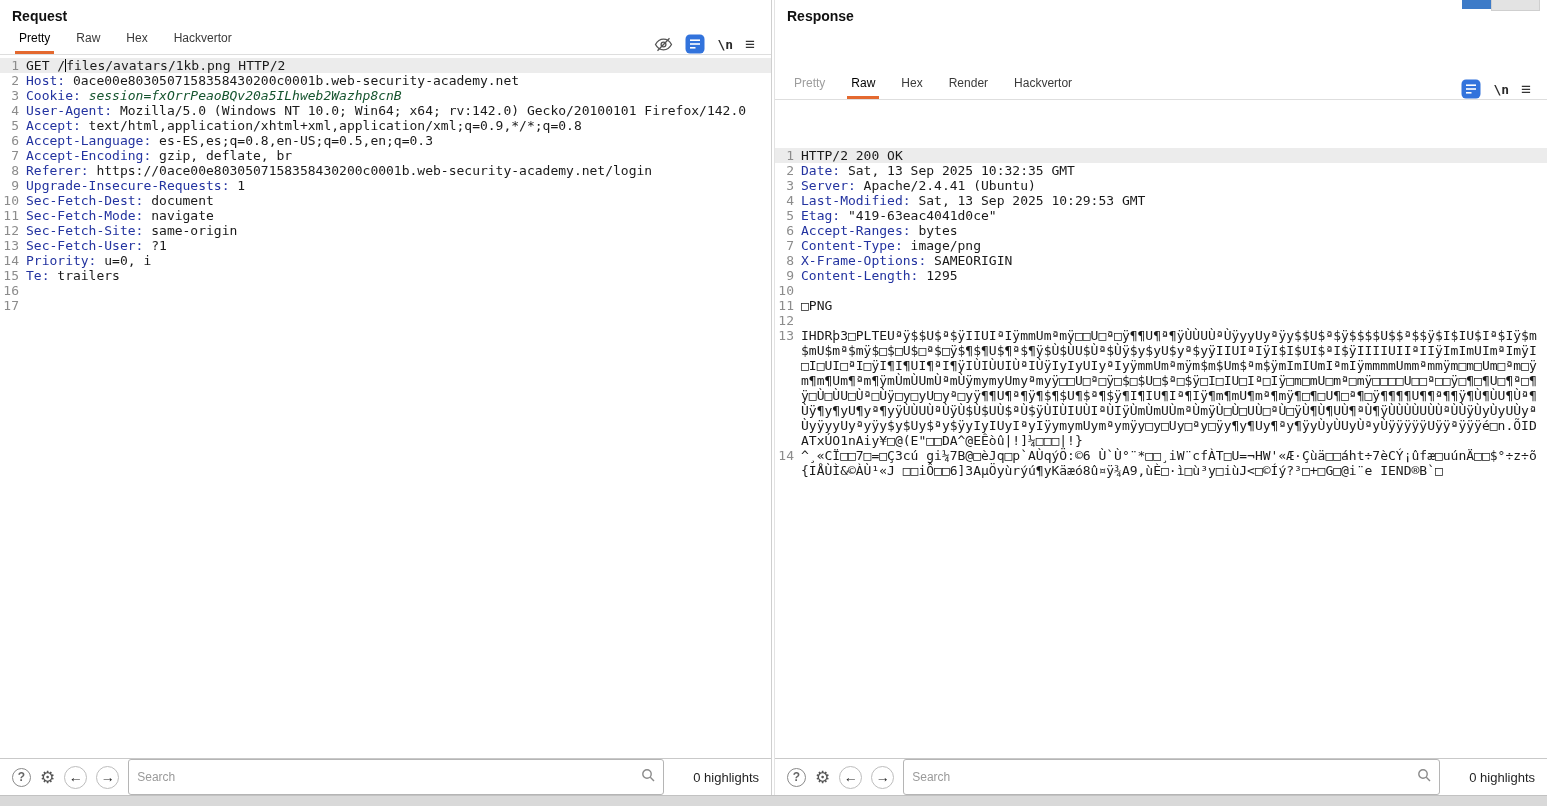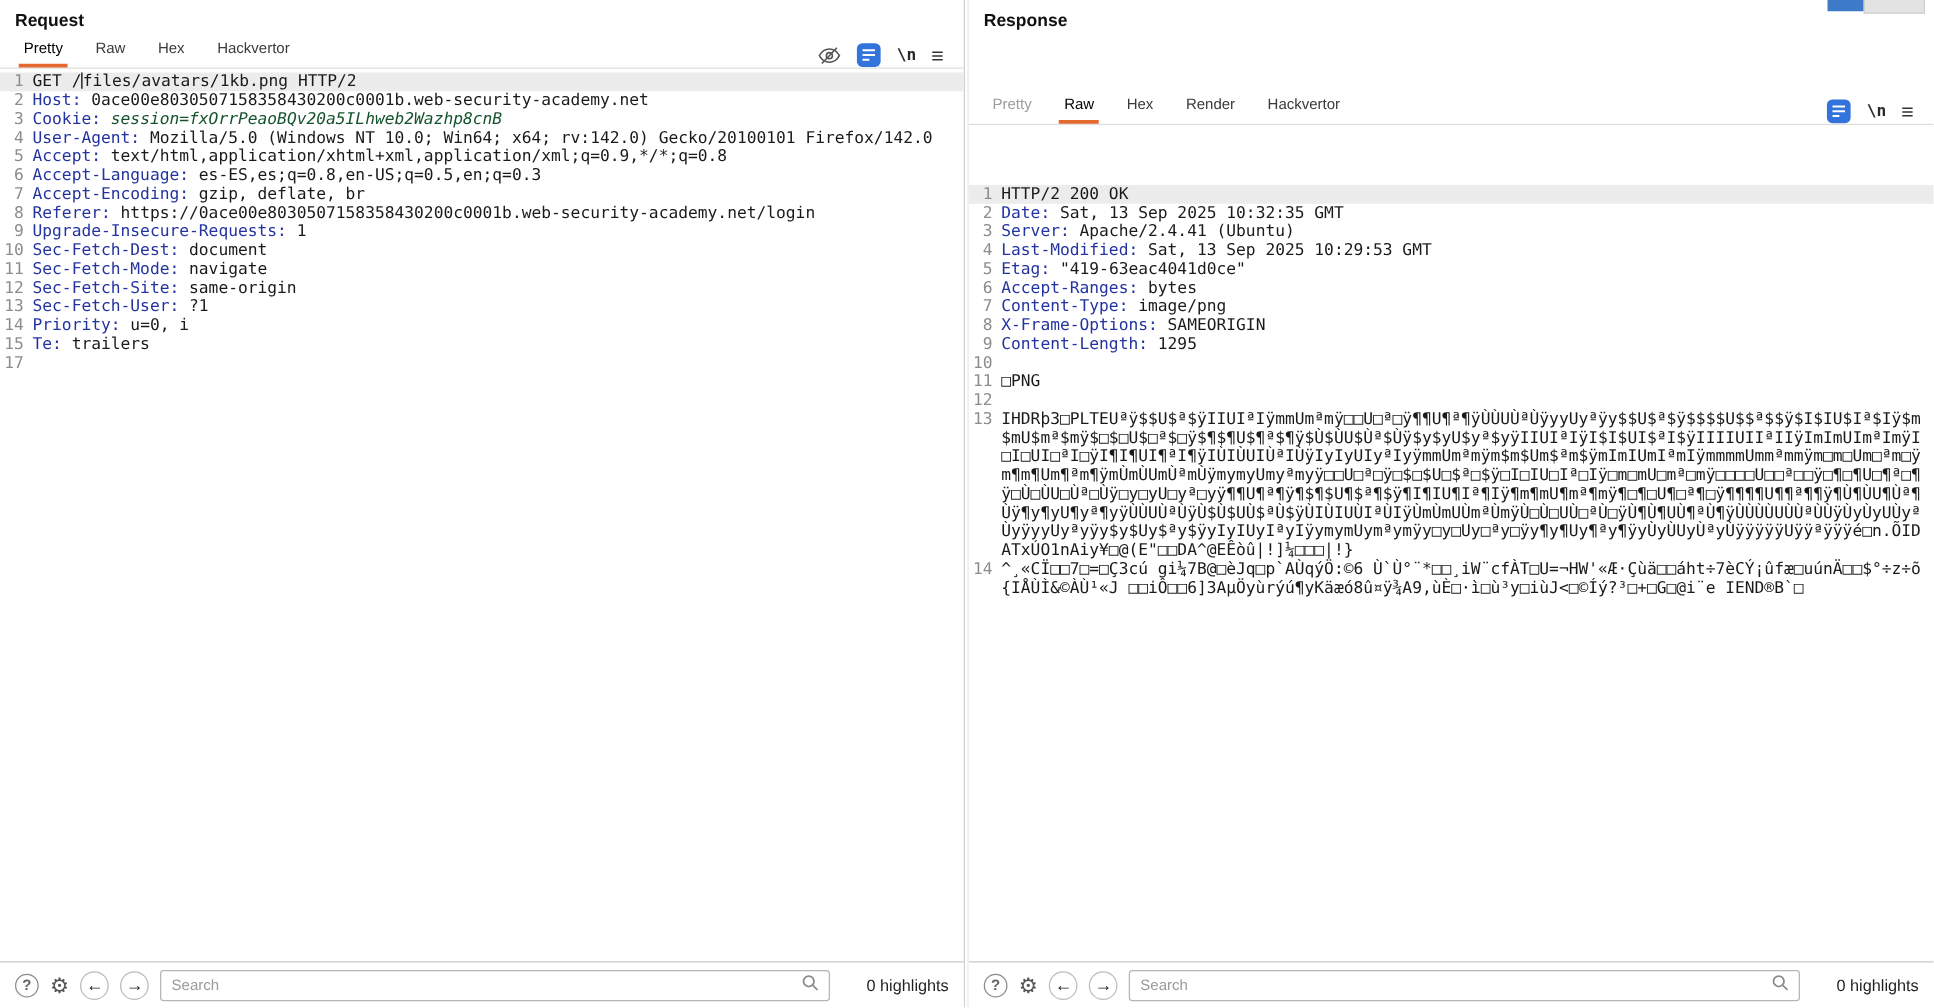--- a/index.html
+++ b/index.html
@@ -1,18 +1,18 @@
 <!DOCTYPE html>
 <html><head>
 <meta charset="utf-8">
 <style>
   *{box-sizing:border-box;margin:0;padding:0}
   html,body{width:1547px;height:806px;overflow:hidden;background:#fff;
     font-family:"Liberation Sans",sans-serif;}
-  .app{position:relative;display:flex;flex-direction:row;width:1547px;height:806px;}
+  .app{position:relative;display:flex;flex-direction:column;width:1547px;height:806px;}
   .panels{flex:1;display:flex;min-height:0;}
   .panel{display:flex;flex-direction:column;min-width:0;background:#fff;}
   .panel.left{width:772px;border-right:1px solid #cfcfcf;}
   .splitter{width:3px;background:#ffffff;border-right:1px solid #e3e3e3;}
   .panel.right{flex:1;gap:45px;}
   .panel-title{font-size:14px;font-weight:bold;color:#101010;padding:8px 12px 3px 12px;}
   .tabbar{display:flex;align-items:flex-end;height:28px;padding:0 6px;border-bottom:1px solid #dedede;}
   .tab{font-size:12px;color:#3a3a3a;padding:7px 13px 9px 13px;position:relative;cursor:pointer;white-space:nowrap;}
   .tab.active{color:#000;}
   .tab.active::after{content:"";position:absolute;left:9px;right:9px;bottom:0;height:3px;background:#e4692f;}
@@ -34,21 +34,21 @@
   .tok-h{color:#2333a0;}
   .tok-r{color:#14532d;font-style:italic;}
   .tok-caret{display:inline-block;width:0;border-left:1.5px solid #000;height:13px;vertical-align:-2px;}
   
   .searchbar{height:37px;border-top:1px solid #c9c9c9;display:flex;align-items:center;gap:9px;padding:0 12px;background:#fff;}
   .help-circle{width:19px;height:19px;border:1.5px solid #8a8a8a;border-radius:50%;display:flex;
     align-items:center;justify-content:center;font-size:12px;font-weight:bold;color:#666;cursor:pointer;}
   .gear-glyph{font-size:17px;color:#555;cursor:pointer;line-height:1;}
   .nav-btn{width:23px;height:23px;border:1px solid #bdbdbd;border-radius:50%;display:flex;align-items:center;
     justify-content:center;color:#222;font-size:14px;background:#fff;cursor:pointer;}
-  .search-box{flex:1;height:25px;border:1px solid #b5b5b5;border-radius:3px;display:flex;align-items:center;
+  .search-box{flex:1;height:36px;border:1px solid #b5b5b5;border-radius:3px;display:flex;align-items:center;
     padding:0 8px;background:#fff;}
   .search-box input{border:none;outline:none;flex:1;font-size:12px;color:#333;background:transparent;
     font-family:"Liberation Sans",sans-serif;}
   .search-box input::placeholder{color:#9a9a9a;}
   .highlights{font-size:13px;color:#1f1f1f;white-space:nowrap;margin-left:4px;min-width:82px;text-align:right;}
   .bottom-strip{height:11px;background:#d9d9d9;border-top:1px solid #c2c2c2;}
   
   .corner{position:absolute;top:0;right:0;height:12px;}
   .corner .blue{position:absolute;top:0;right:56px;width:29px;height:9px;background:#3d7bc8;}
   .corner .gray{position:absolute;top:0;right:7px;width:49px;height:11px;background:#e3e3e3;border:1px solid #cfcfcf;border-top:none;}
@@ -144,20 +144,24 @@
           </div>
           <div class="code-line">
             <span class="ln">14</span>
             <span class="lt"><span class="tok-h">Priority:</span><span class="tok-v"> u=0, i</span></span>
           </div>
           <div class="code-line">
             <span class="ln">15</span>
             <span class="lt"><span class="tok-h">Te:</span><span class="tok-v"> trailers</span></span>
           </div>
           <div class="code-line">
+            <span class="ln">16</span>
+            <span class="lt"></span>
+          </div>
+          <div class="code-line">
             <span class="ln">17</span>
             <span class="lt"></span>
           </div>
         </div>
 
       <div class="searchbar">
         <span class="help-circle">?</span>
         <span class="gear-glyph">⚙</span>
         <span class="nav-btn">←</span>
         <span class="nav-btn">→</span>

